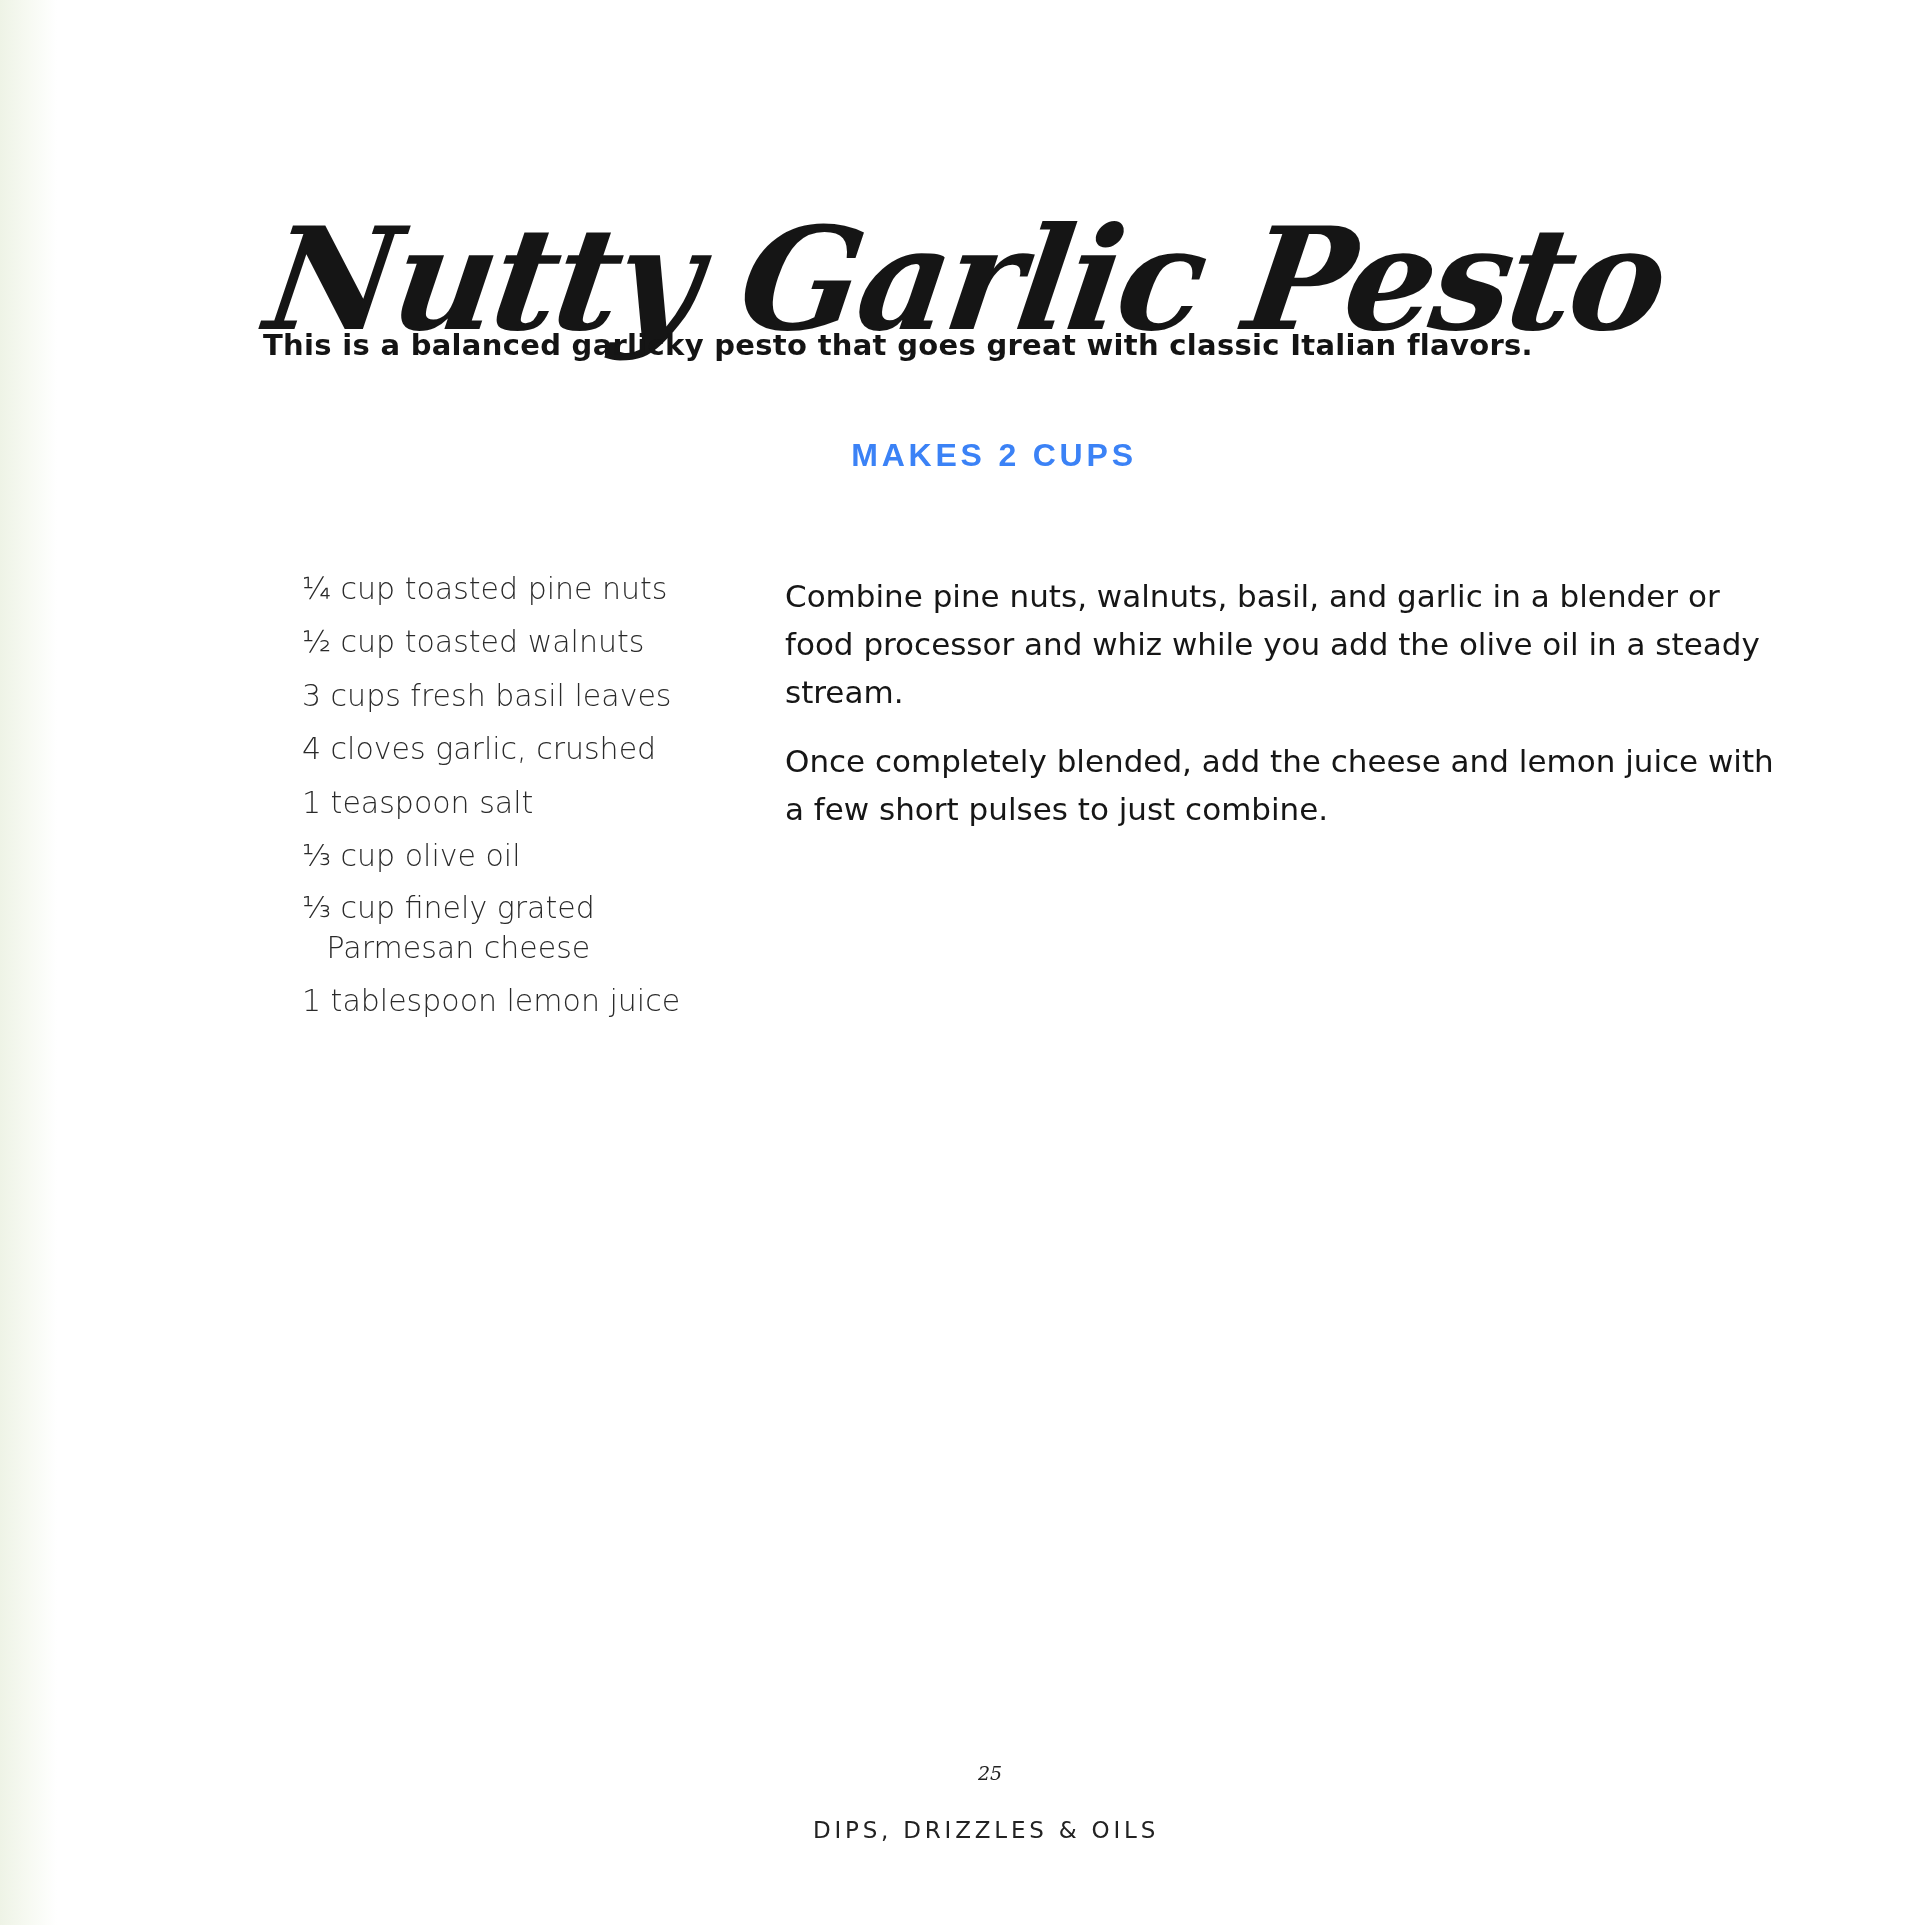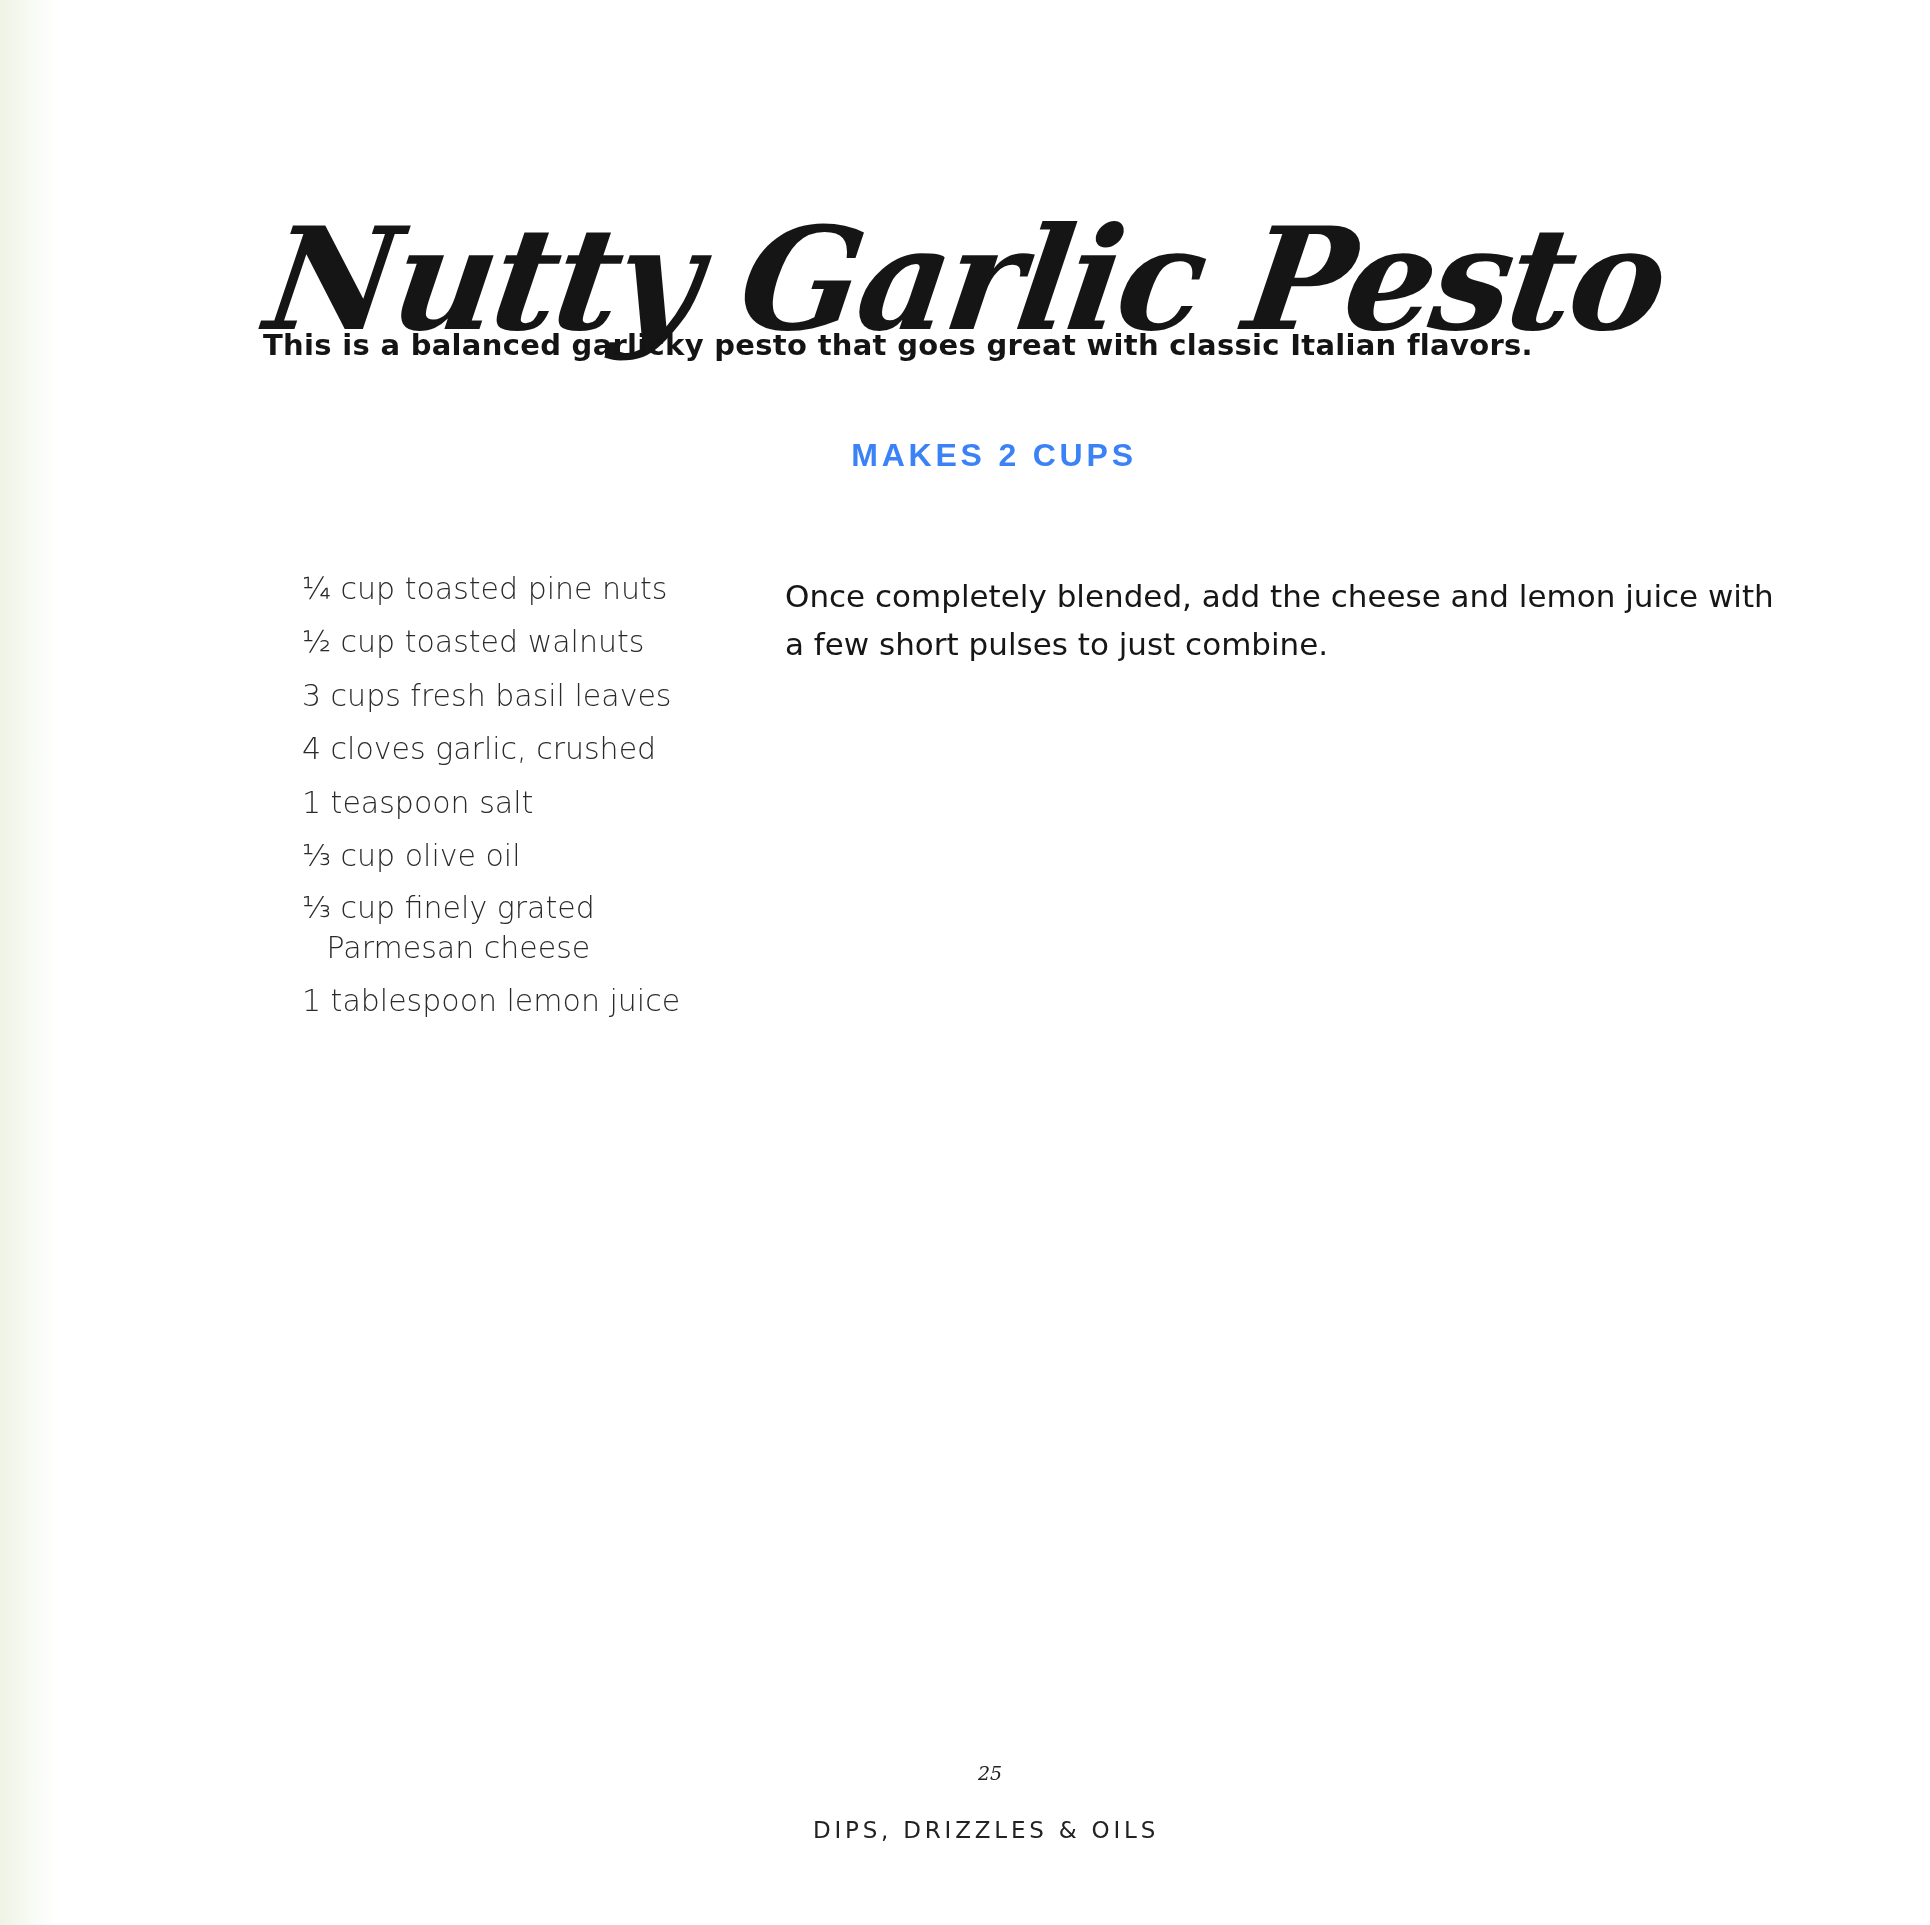--- a/index.html
+++ b/index.html
@@ -134,18 +134,19 @@
   <li><span>1 teaspoon salt</span></li>
   <li><span>⅓ cup olive oil</span></li>
   <li style="line-height:40px;">
     <span>⅓ cup finely grated</span>
     <span class="cont">Parmesan cheese</span>
   </li>
   <li><span>1 tablespoon lemon juice</span></li>
 </ul>
 
 <div class="instructions">
+  <p>Combine pine nuts, walnuts, basil, and garlic in a blender or food processor and whiz while you add the olive oil in a steady stream.</p>
   <p>Once completely blended, add the cheese and lemon juice with a few short pulses to just combine.</p>
 </div>
 
 <div class="page-number">25</div>
 <div class="footer">DIPS, DRIZZLES &amp; OILS</div>
 
 
 </body></html>

